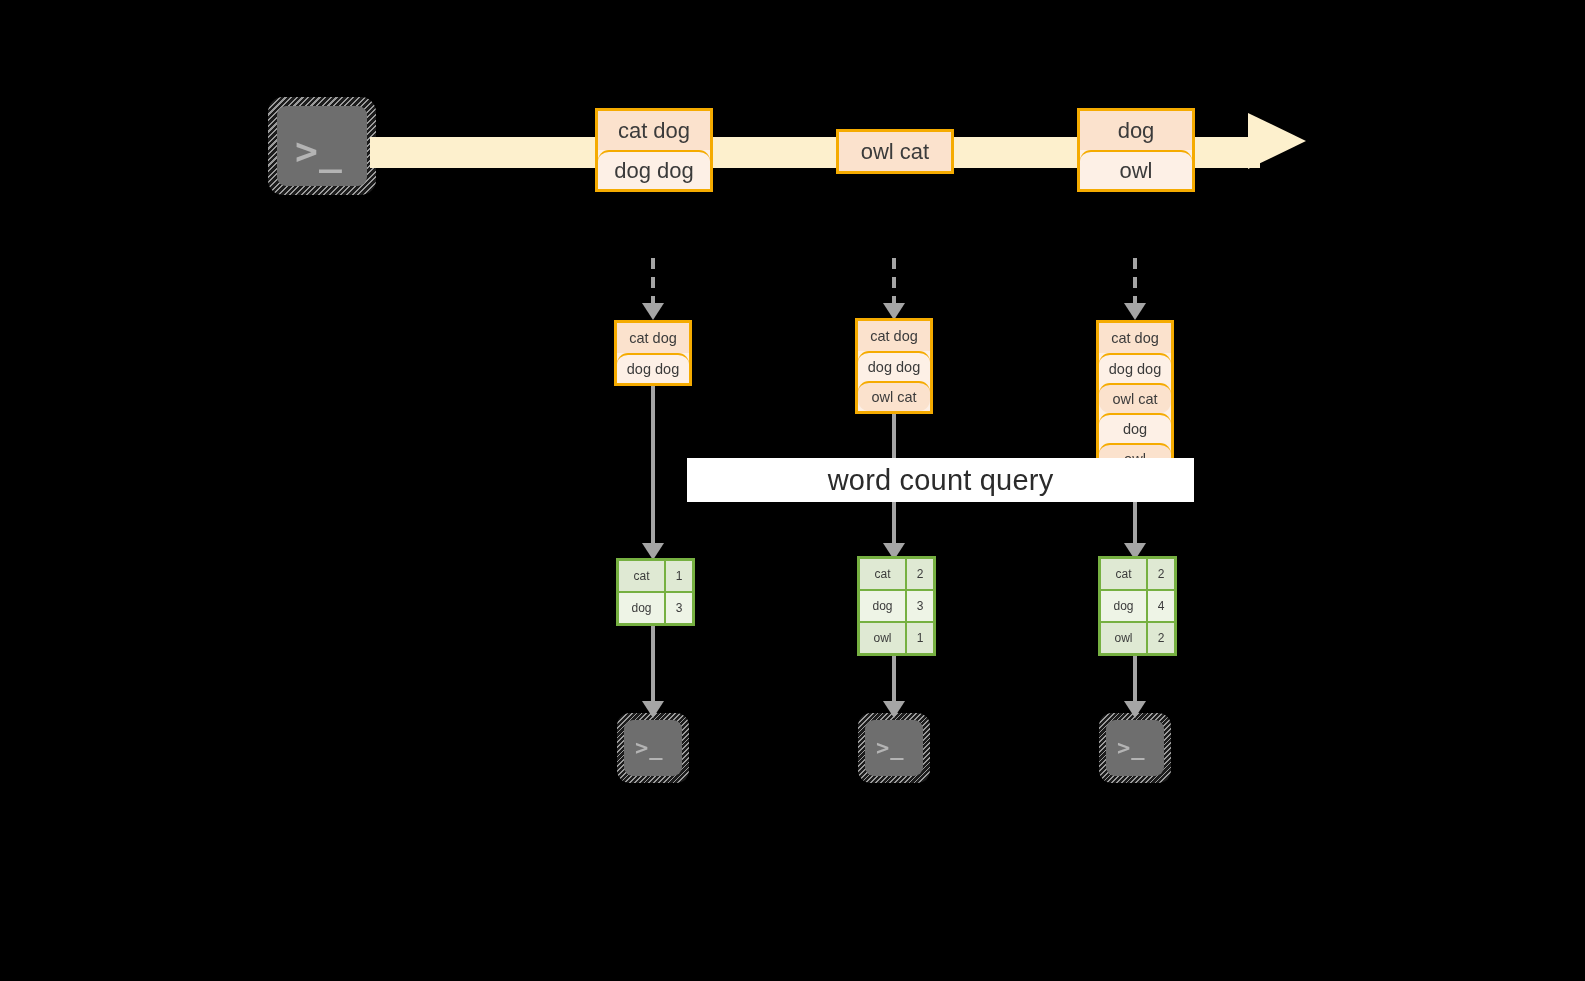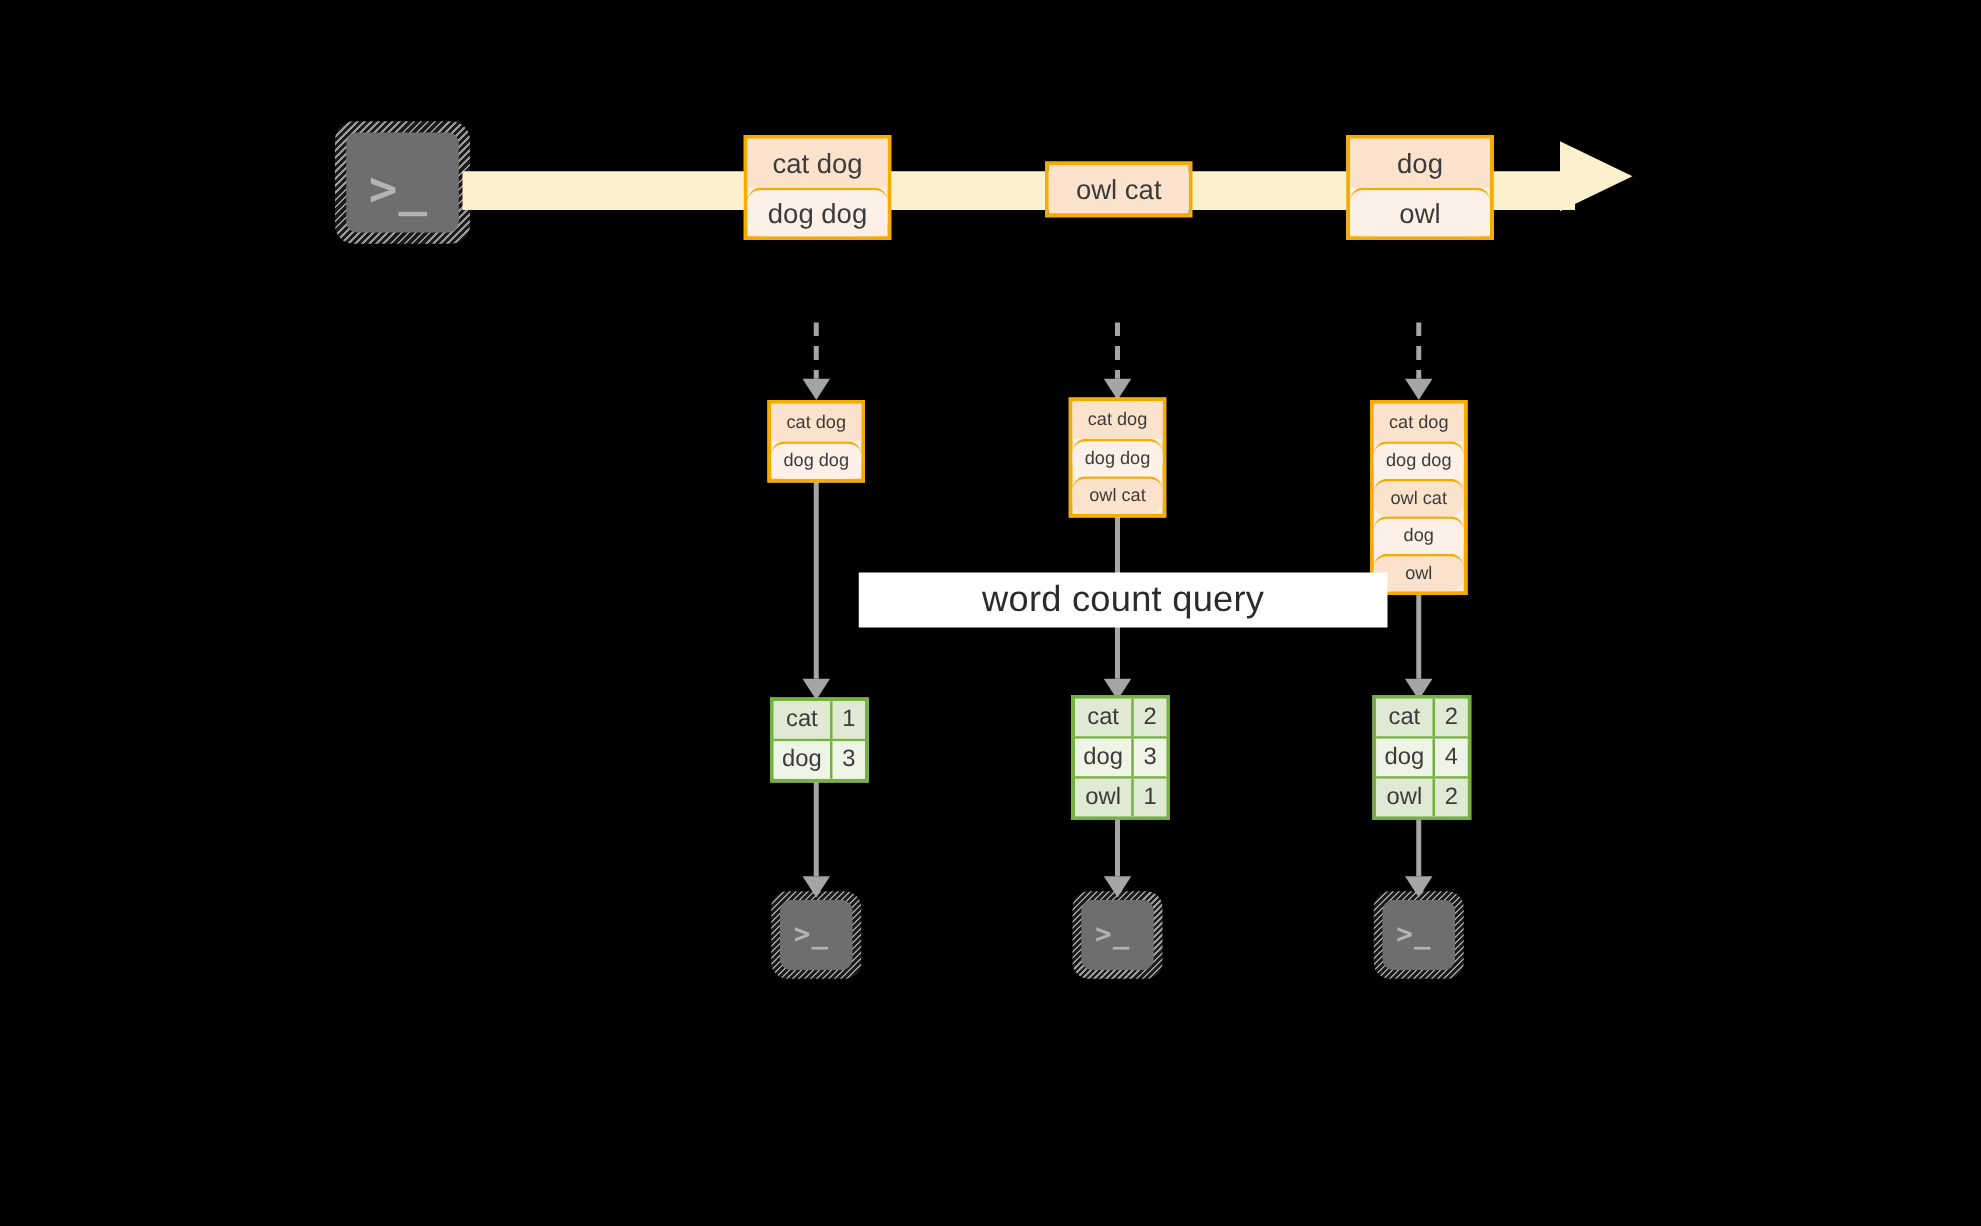--- a/index.html
+++ b/index.html
@@ -126,21 +126,21 @@
   .greentable .grow {
     display: flex;
     height: 30px;
   }
   .greentable .grow + .grow { border-top: 2px solid #76b041; }
   .greentable .gcell {
     box-sizing: border-box;
     display: flex;
     align-items: center;
     justify-content: center;
-    font-size: 19px;
+    font-size: 12px;
     color: #3b3b3b;
     background: #dfe9d3;
     white-space: nowrap;
   }
   .greentable .grow.alt .gcell { background: #eef4e6; }
   .greentable .gcell.key { width: 45px; }
   .greentable .gcell.val { width: 28px; border-left: 2px solid #76b041; }
 
   
   .conn {
@@ -330,17 +330,17 @@
     <div class="line-solid" style="height:47px;"></div>
     <div class="head" style="top:47px;"></div>
   </div>
 
   <div class="terminal small" style="left:1099px; top:713px;">
     <div class="hatch"></div>
     <div class="face"></div>
     <div class="prompt">&gt;_</div>
   </div>
 
-  <div class="query-band" style="left:687px; top:458px; width:423px; height:44px;text-align:right;">
+  <div class="query-band" style="left:687px; top:458px; width:507px; height:44px;text-align:right;">
     <span class="label">word count query</span>
   </div>
 
 </div>
 
 </body></html>

